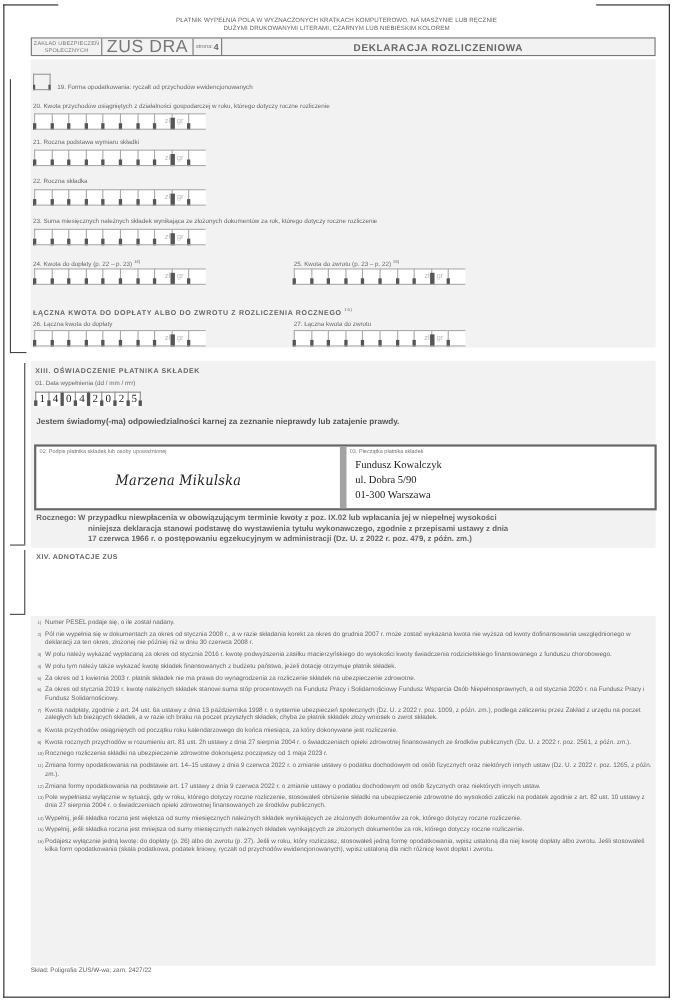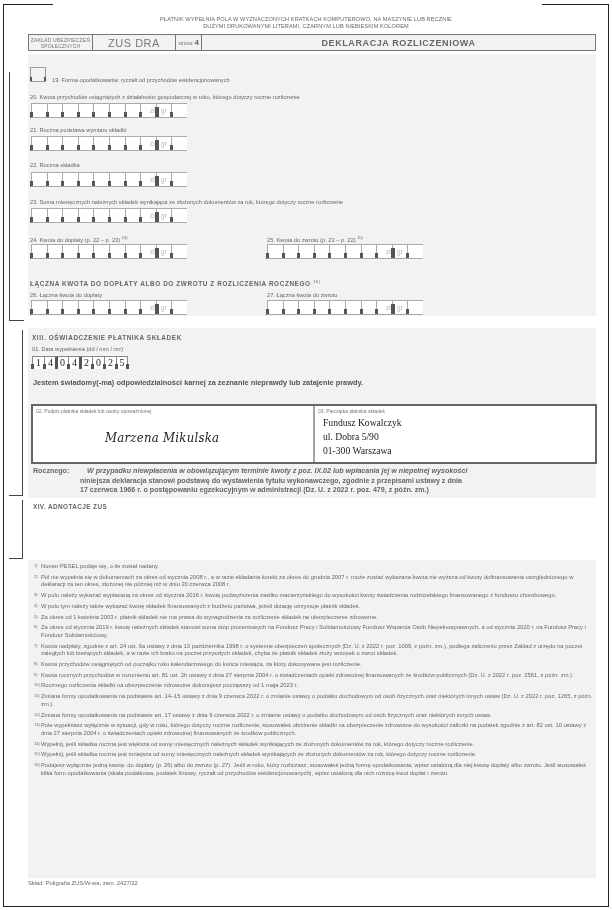--- a/index.html
+++ b/index.html
@@ -11,21 +11,21 @@
   .frame-left { position: absolute; left: 3px; top: 4px; height: 903px; border-left: 1px solid #222; }
   .frame-right { position: absolute; right: 3px; top: 4px; height: 903px; border-left: 1px solid #222; }
   .frame-bottom { position: absolute; left: 3px; right: 3px; top: 906px; border-top: 1px solid #222; }
 
   .instr { position: absolute; left: 0; width: 612px; top: 16px; text-align: center; font-size: 5.6px; line-height: 7px; color: #666; letter-spacing: 0.1px; }
 
   .hdr { position: absolute; left: 28px; top: 34px; width: 568px; height: 17px; display: flex; border: 1px solid #777; background: #f2f2f2; }
   .hdr > div { border-right: 1px solid #777; display: flex; align-items: center; justify-content: center; text-align: center; }
   .hdr > div:last-child { border-right: none; }
   .hdr-zus-inst { width: 64px; font-size: 5px; line-height: 6px; color: #777; letter-spacing: 0.2px; }
-  .hdr-form { width: 83px; font-size: 11px; color: #777; letter-spacing: 0.5px; }
+  .hdr-form { width: 83px; font-size: 16px; color: #777; letter-spacing: 0.5px; }
   .hdr-page { width: 26px; font-size: 5px; color: #777; }
   .hdr-page b { font-size: 8px; font-weight: bold; color: #666; margin-left: 1px; }
   .hdr-title { flex: 1; font-size: 9px; font-weight: bold; color: #666; letter-spacing: 0.6px; }
 
   .panel { position: absolute; background: #f2f2f2; }
   .p1 { left: 28px; top: 54px; width: 568px; height: 262px; }
   .p2 { left: 28px; top: 328px; width: 568px; height: 170px; }
   .p3 { left: 28px; top: 560px; width: 568px; height: 318px; }
 
   .bracket { position: absolute; border-left: 1px solid #444; }
@@ -62,29 +62,29 @@
   .date { position: absolute; left: 32px; top: 356px; display: flex; }
   .date .dd { position: relative; width: 12px; height: 13px; border-top: 1px solid #888; border-left: 1px solid #888; background: #fff; font-family: "Liberation Serif", serif; font-size: 10px; color: #222; text-align: center; line-height: 12px; }
   .date .dd:last-child { border-right: 1px solid #888; }
   .date .dd::after { content: ""; position: absolute; left: -2px; bottom: 0; width: 3px; height: 5px; background: #555; }
   .date .dd.sep::after { height: 12px; width: 3px; }
   .date .dd:last-child::before { content: ""; position: absolute; right: -2px; bottom: 0; width: 3px; height: 5px; background: #555; }
 
   .decl { position: absolute; left: 33px; top: 378px; font-size: 7.4px; font-weight: bold; color: #555; line-height: 10px; white-space: nowrap; }
 
   .sig-box { position: absolute; left: 31px; top: 404px; width: 566px; height: 60px; border: 2px solid #666; background: #fff; display: flex; }
-  .sig-left { width: 282px; border-right: 2px solid #a3a3a3; position: relative; }
+  .sig-left { width: 282px; border-right: 6px solid #a3a3a3; position: relative; }
   .sig-right { flex: 1; position: relative; }
   .small-lbl { position: absolute; left: 3px; top: 2px; font-size: 5px; color: #777; white-space: nowrap; }
   .signature { position: absolute; left: 72px; top: 24px; font-family: "DejaVu Serif", serif; font-style: italic; font-size: 13px; color: #222; letter-spacing: 0.3px; transform: scaleX(0.9); transform-origin: left; }
   .stamp { position: absolute; left: 8px; top: 10px; font-family: "Liberation Serif", serif; font-size: 9.6px; color: #222; line-height: 14px; }
 
   .pouczenie { position: absolute; left: 33px; top: 467px; width: 560px; font-size: 7.1px; font-weight: bold; color: #666; line-height: 9.6px; }
   .pouczenie .pl { position: absolute; left: 0; top: 0; }
-  .pouczenie .pt { margin-left: 54px; text-indent: 0; font-style: italic; }
+  .pouczenie .pt { margin-left: 38px; text-indent: 0; }
   .pouczenie .pt1 { margin-left: 47px; }
   .pouczenie .line { white-space: nowrap; }
 
   .sect14 { position: absolute; left: 33px; top: 503px; font-size: 6.4px; font-weight: bold; color: #666; letter-spacing: 0.4px; }
 
   .notes { position: absolute; left: 34px; top: 563px; width: 560px; font-size: 5.8px; color: #666; line-height: 7.7px; }
   .note { position: relative; padding-left: 7px; margin-bottom: 3px; }
   .note .num { position: absolute; left: 0; top: -1px; font-size: 4px; }
 
   .footer { position: absolute; left: 28px; top: 880px; font-size: 5.8px; color: #666; white-space: nowrap; }

